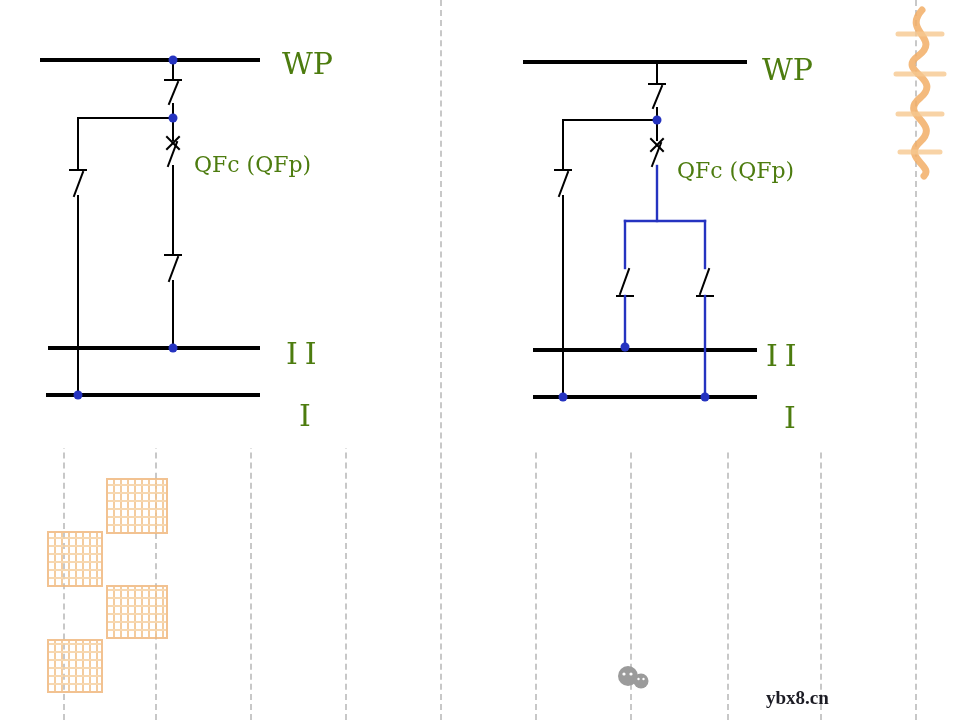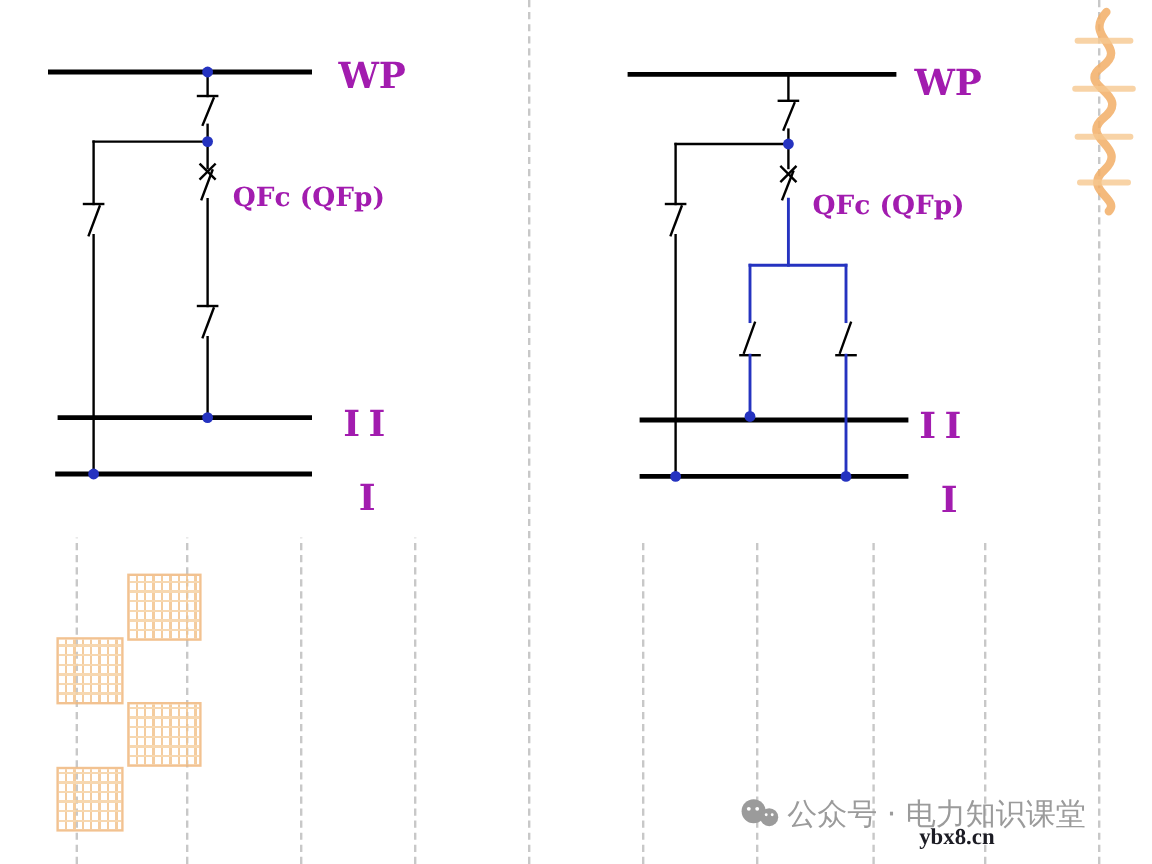--- a/index.html
+++ b/index.html
@@ -3,21 +3,21 @@
 <meta charset="utf-8">
 <style>
   html,body{margin:0;padding:0;background:#ffffff;}
   .slide{position:relative;width:960px;height:720px;background:#ffffff;overflow:hidden;
          font-family:"Liberation Sans",sans-serif;}
   
   .dash{position:absolute;top:0;height:720px;width:0;border-left:2px dashed #c8c8c8;z-index:0;}
   
   .wiring{position:absolute;left:0;top:0;z-index:1;}
   
-  .lbl{position:absolute;z-index:3;color:#a21caf;font-weight:bold;
+  .lbl{position:absolute;z-index:3;color:#4d7c0f;font-weight:normal;
        font-family:"DejaVu Serif","Liberation Serif",serif;white-space:nowrap;}
   .lbl-wp{font-size:30px;}
   .lbl-qf{font-size:22px;}
   .lbl-bus2{font-size:30px;letter-spacing:7px;text-align:center;}
   .lbl-bus1{font-size:30px;}
   
   .seal{position:absolute;z-index:2;border:2px solid #f0b87e;opacity:.85;
         background:
           repeating-linear-gradient(0deg, rgba(246,210,164,0) 0 6px, #f6d2a4 6px 8px),
           repeating-linear-gradient(90deg, rgba(243,196,142,0) 0 5px, #f3c48e 5px 7px);}
@@ -161,16 +161,15 @@
   <div class="seal" style="left:47px;top:639px;width:52px;height:50px"></div>
 
   <svg class="wechat" style="left:615px;top:664px" width="36" height="28" viewBox="0 0 36 28">
     <circle cx="13" cy="12" r="10" fill="#9b9b9b"></circle>
     <circle cx="26" cy="17" r="7.5" fill="#9b9b9b"></circle>
     <circle cx="9" cy="10" r="1.6" fill="#ffffff"></circle>
     <circle cx="16" cy="10" r="1.6" fill="#ffffff"></circle>
     <circle cx="23.5" cy="15" r="1.2" fill="#ffffff"></circle>
     <circle cx="28.5" cy="15" r="1.2" fill="#ffffff"></circle>
   </svg>
-  <div class="wm-text" style="left:656px;top:662px">公众号 · 电力知识课堂</div>
   <div class="wm-url" style="left:766px;top:687px">ybx8.cn</div>
 
 </div>
 
 </body></html>

